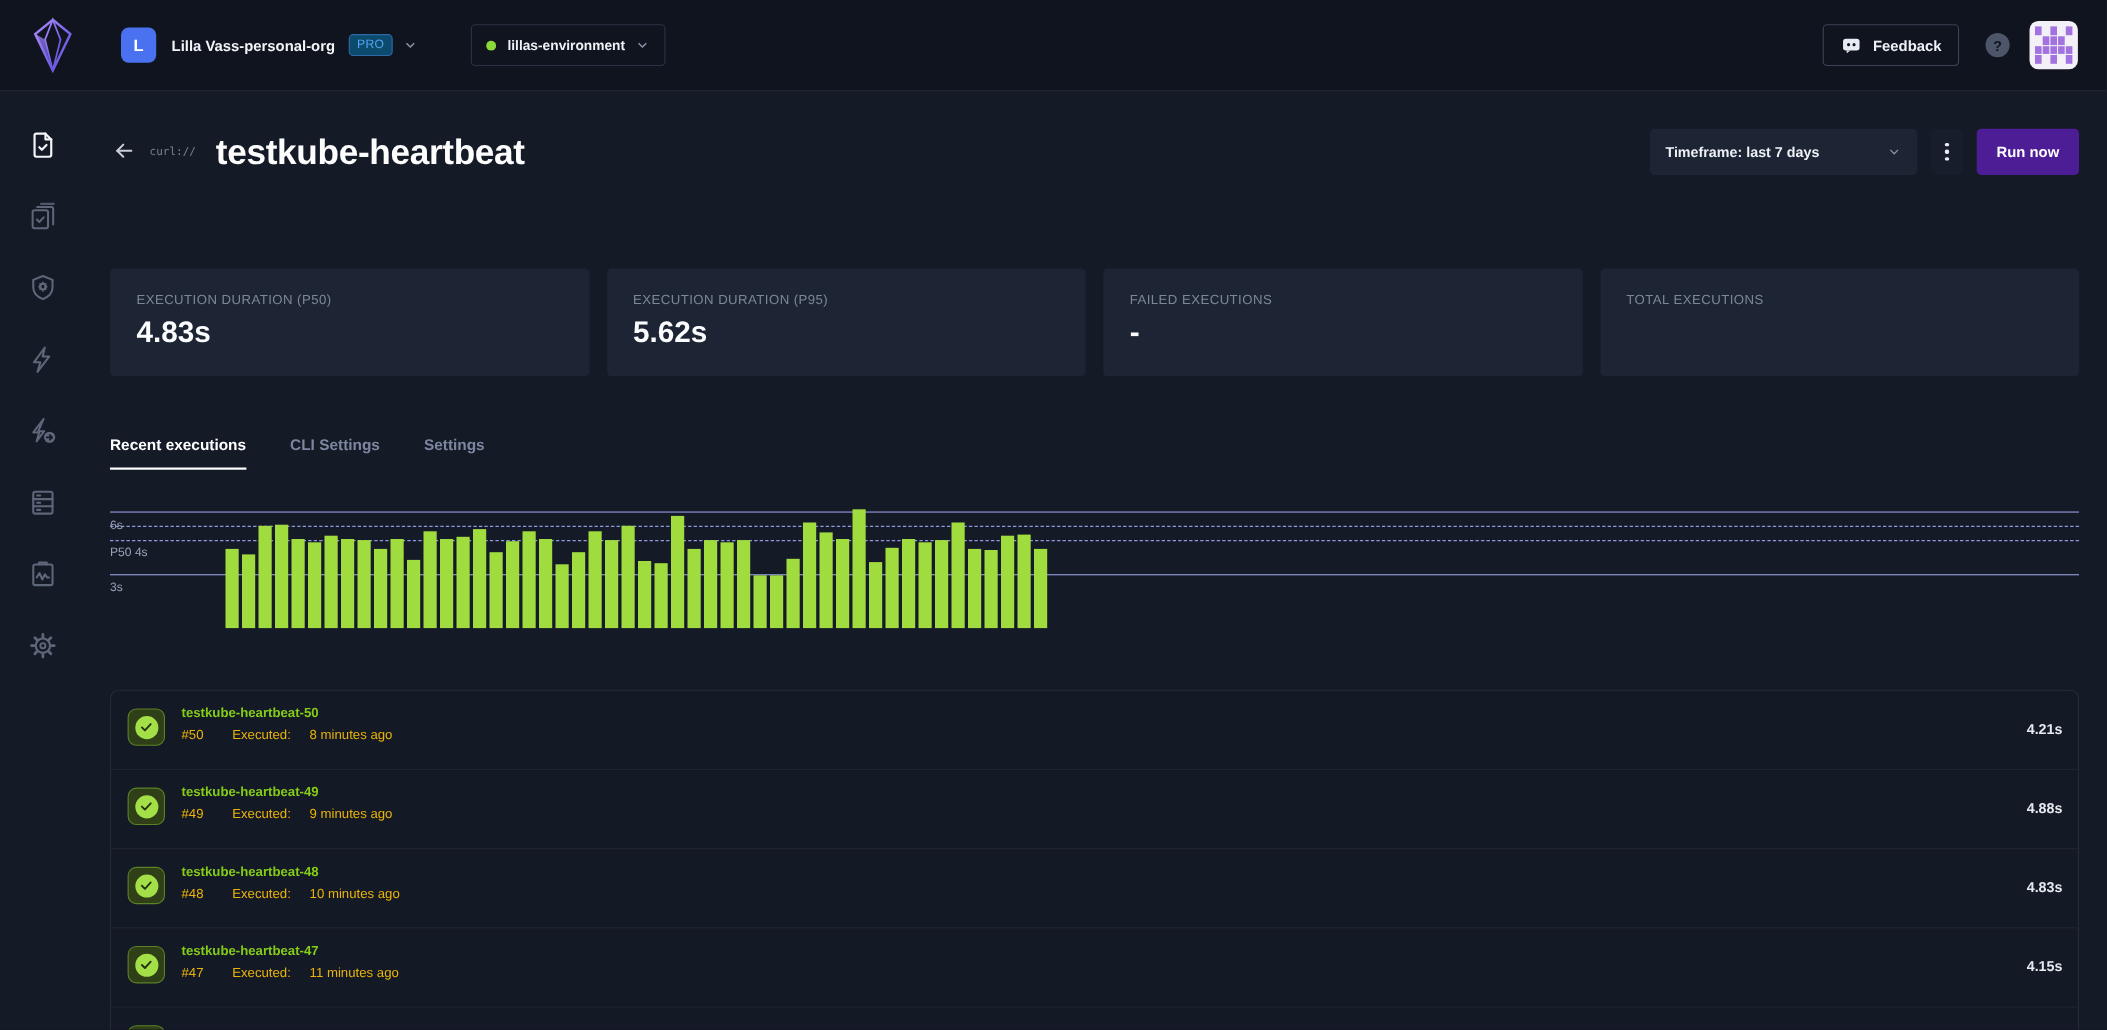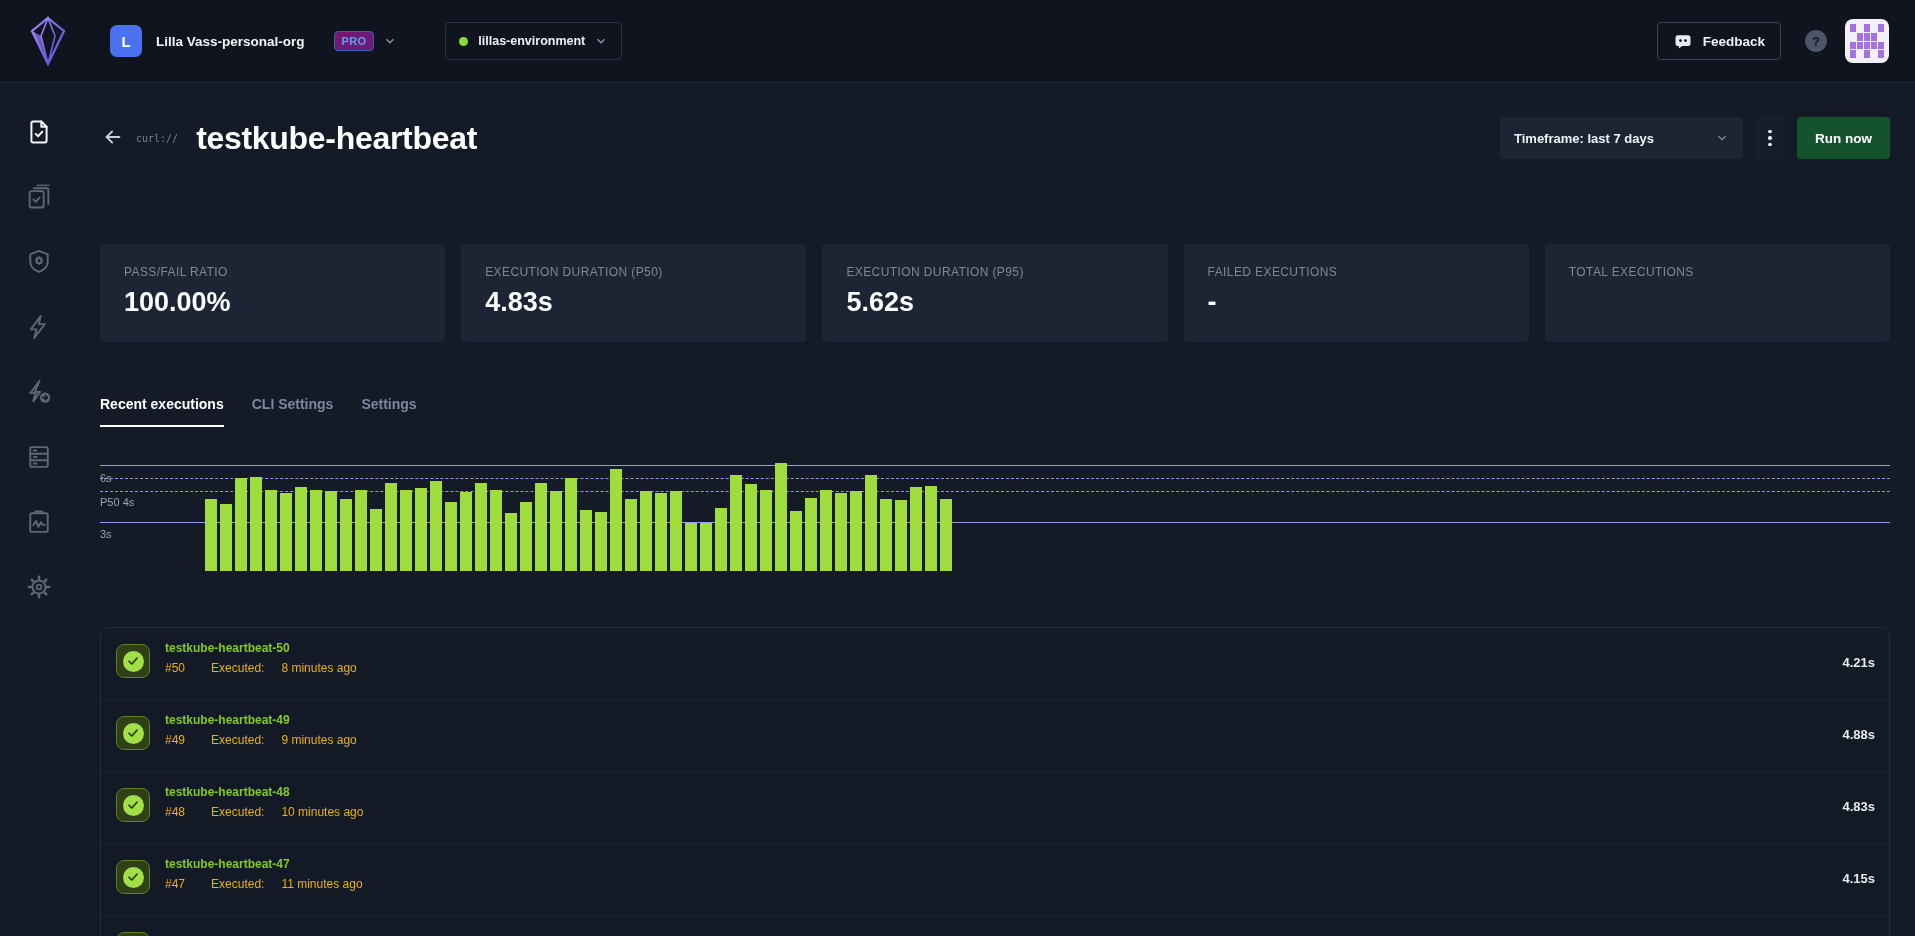--- a/index.html
+++ b/index.html
@@ -17,22 +17,22 @@
   }
   .logo { width: 40px; height: 52px; margin-left: 2px; flex: none; }
   .org-switcher { display: flex; align-items: center; margin-left: 42px; cursor: pointer; }
   .org-avatar {
     width: 32px; height: 32px; border-radius: 7px; background: #4a72f0;
     display: flex; align-items: center; justify-content: center;
     font-weight: 700; font-size: 15px; color: #fff;
   }
   .org-name { margin-left: 14px; font-size: 13.5px; font-weight: 700; color: #f2f4f8; }
   .pro-badge {
-    margin-left: 29px; font-size: 11px; font-weight: 700; color: #54a4f0;
-    background: #701a75; border: 1px solid #2e6aa8; border-radius: 4px;
+    margin-left: 12px; font-size: 11px; font-weight: 400; color: #54a4f0;
+    background: #0c4a6e; border: 1px solid #2e6aa8; border-radius: 4px;
     padding: 3px 7px; letter-spacing: .3px;
   }
   .chev { width: 14px; height: 14px; margin-left: 9px; color: #8b93a7; flex: none; }
   .env-switcher {
     display: flex; align-items: center; margin-left: 48px; height: 38px;
     border: 1px solid #2b3245; border-radius: 4px; padding: 0 13px; cursor: pointer;
   }
   .env-dot { width: 9px; height: 9px; border-radius: 50%; background: #8bd83a; }
   .env-name { margin-left: 10px; font-size: 12.5px; font-weight: 700; color: #eef1f6; }
   .topbar-spacer { flex: 1; }
@@ -78,29 +78,29 @@
   }
   .timeframe-select .tf-label { font-size: 13px; font-weight: 700; color: #eef1f6; }
   .timeframe-select .chev { margin-left: auto; }
   .kebab-btn {
     width: 30px; height: 42px; margin-left: 12px; background: #171d2a; border: none; border-radius: 4px;
     display: flex; flex-direction: column; align-items: center; justify-content: center; gap: 3px; cursor: pointer;
   }
   .kebab-btn i { width: 3.5px; height: 3.5px; border-radius: 50%; background: #e8ebf2; }
   .run-btn {
     height: 42px; margin-left: 12px; padding: 0 18px; border: none; border-radius: 4px;
-    background: #14532d; color: #fff; font-size: 13.5px; font-weight: 700; cursor: pointer;
+    background: #4c1d95; color: #fff; font-size: 13.5px; font-weight: 700; cursor: pointer;
   }
   
   .metrics { margin-top: 80px; display: flex; gap: 16px; }
   .metric-card { flex: 1; height: 98px; background: #1d2433; border-radius: 4px; padding: 21px 24px; }
   .metric-label { font-size: 12px; color: #7e8798; letter-spacing: .4px; }
   .metric-value { margin-top: 8px; font-size: 27px; font-weight: 700; color: #fbfcfd; }
   
-  .tabs { margin-top: 54px; display: flex; gap: 28px; }
+  .tabs { margin-top: 54px; display: flex; gap: 40px; }
   .tab {
     font-size: 14px; font-weight: 700; color: #7d86a0; padding-bottom: 13px;
     border-bottom: 2px solid transparent; cursor: pointer; background: none; border-top: none; border-left: none; border-right: none;
   }
   .tab.active { color: #ffffff; border-bottom-color: #ffffff; }
   
   .chart { position: relative; margin-top: 33px; height: 120px; }
   .chart .gridline { position: absolute; left: 0; right: 0; height: 0; }
   .chart .gridline.solid { border-top: 1px solid #959ee0; }
   .chart .gridline.dashed { border-top: 1px dashed #8f99dd; }
@@ -289,24 +289,20 @@
         <button class="kebab-btn">
           <i></i>
             <i></i>
             <i></i>
         </button>
         <button class="run-btn">Run now</button>
       </div>
     </div>
 
     <div class="metrics">
-  <div class="metric-card">
-    <div class="metric-label">PASS/FAIL RATIO</div>
-    <div class="metric-value">100.00%</div>
-  </div>
 
   <div class="metric-card">
     <div class="metric-label">EXECUTION DURATION (P50)</div>
     <div class="metric-value">4.83s</div>
   </div>
 
   <div class="metric-card">
     <div class="metric-label">EXECUTION DURATION (P95)</div>
     <div class="metric-value">5.62s</div>
   </div>

